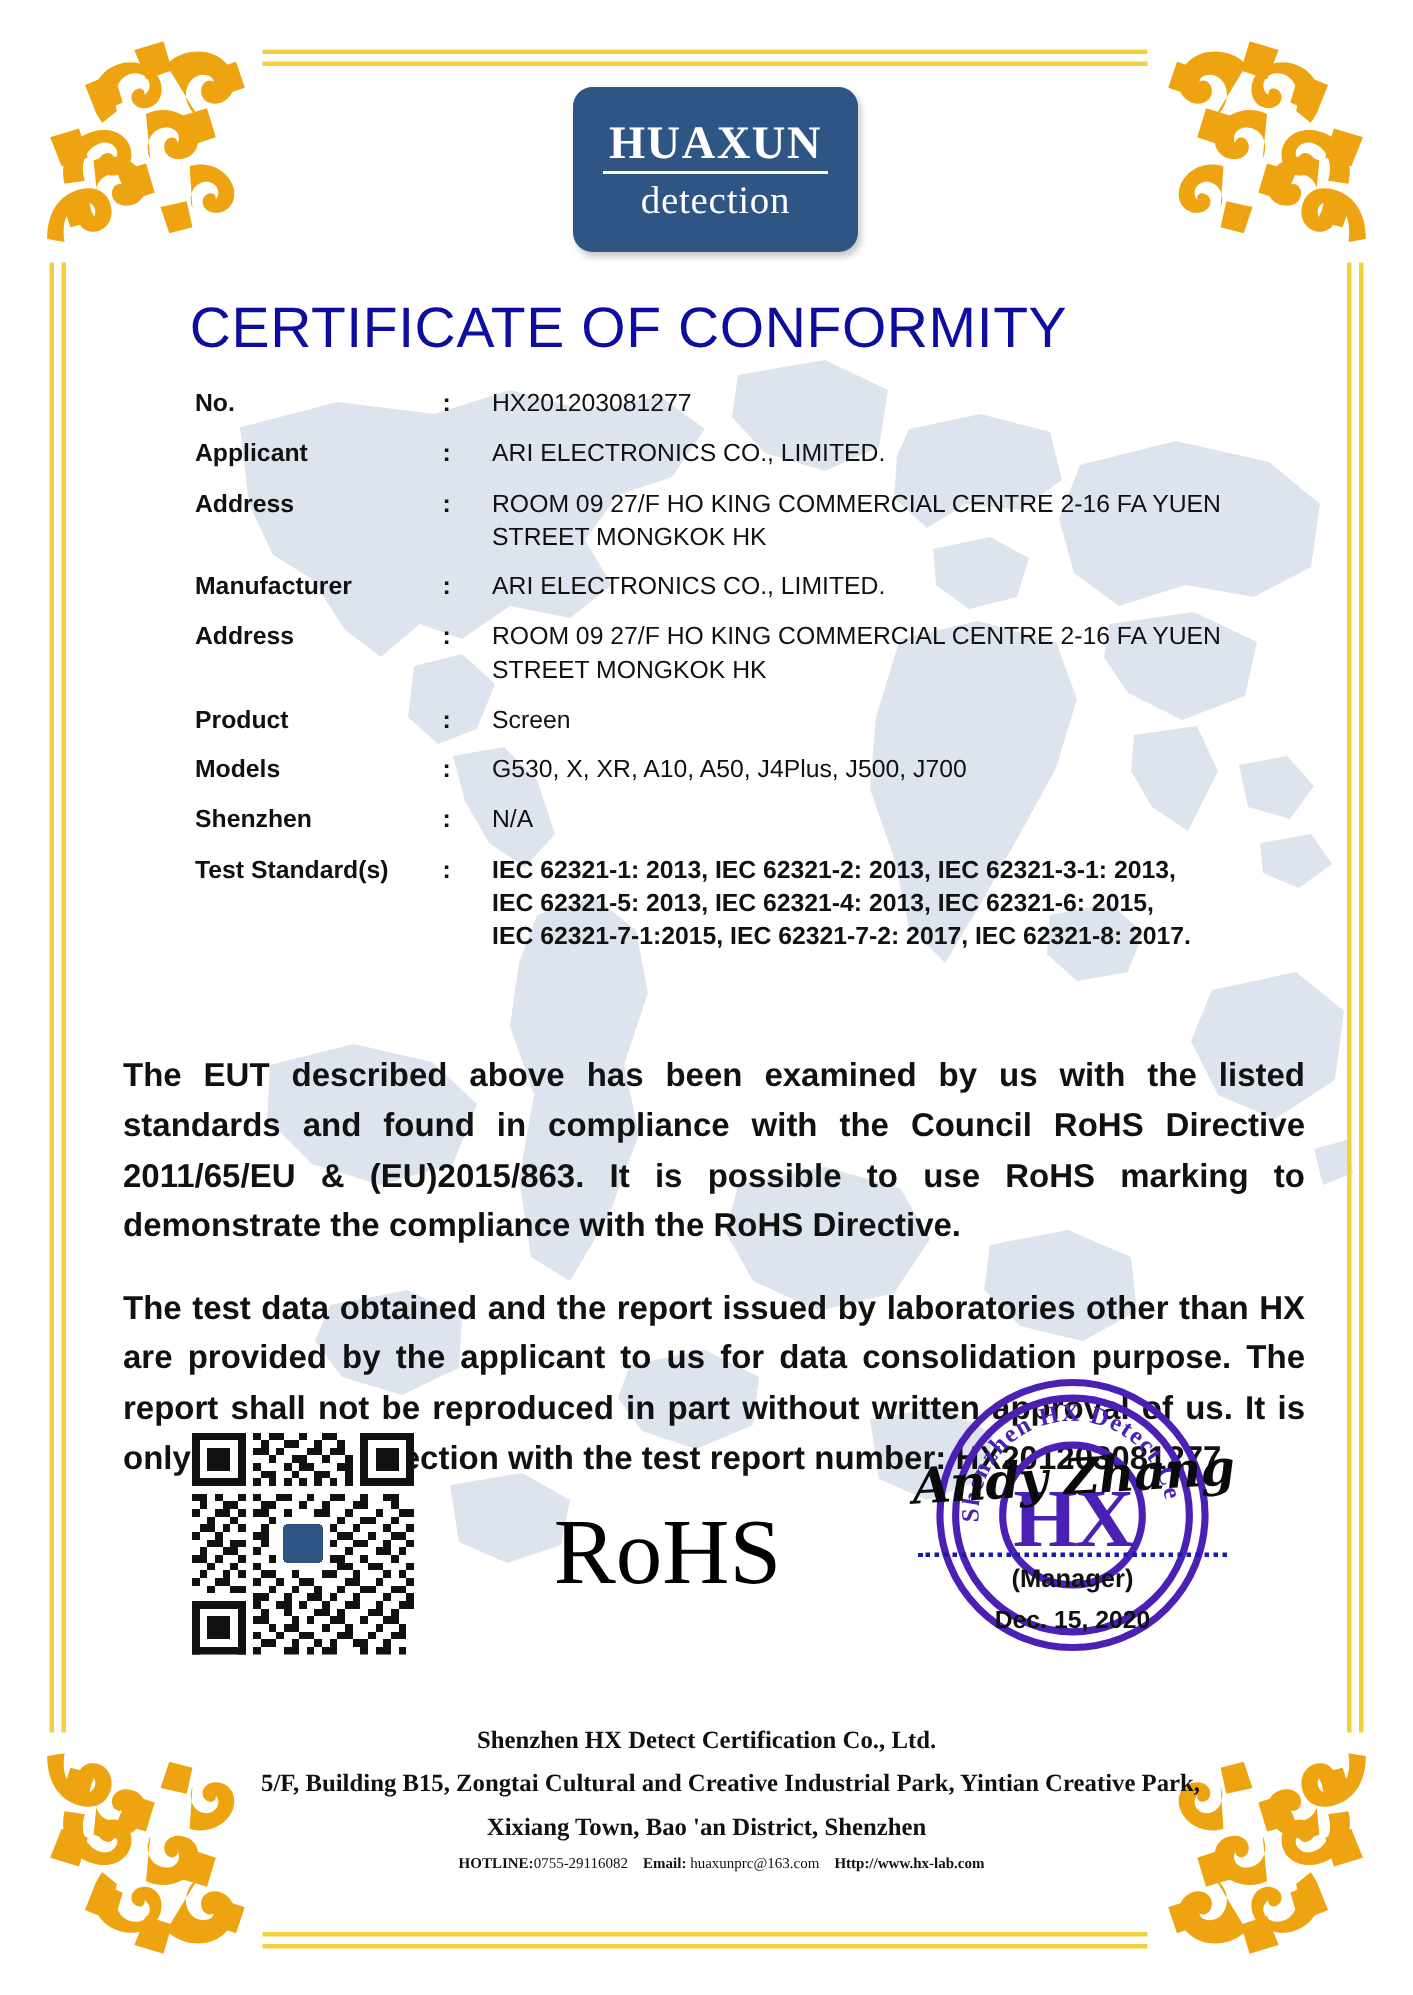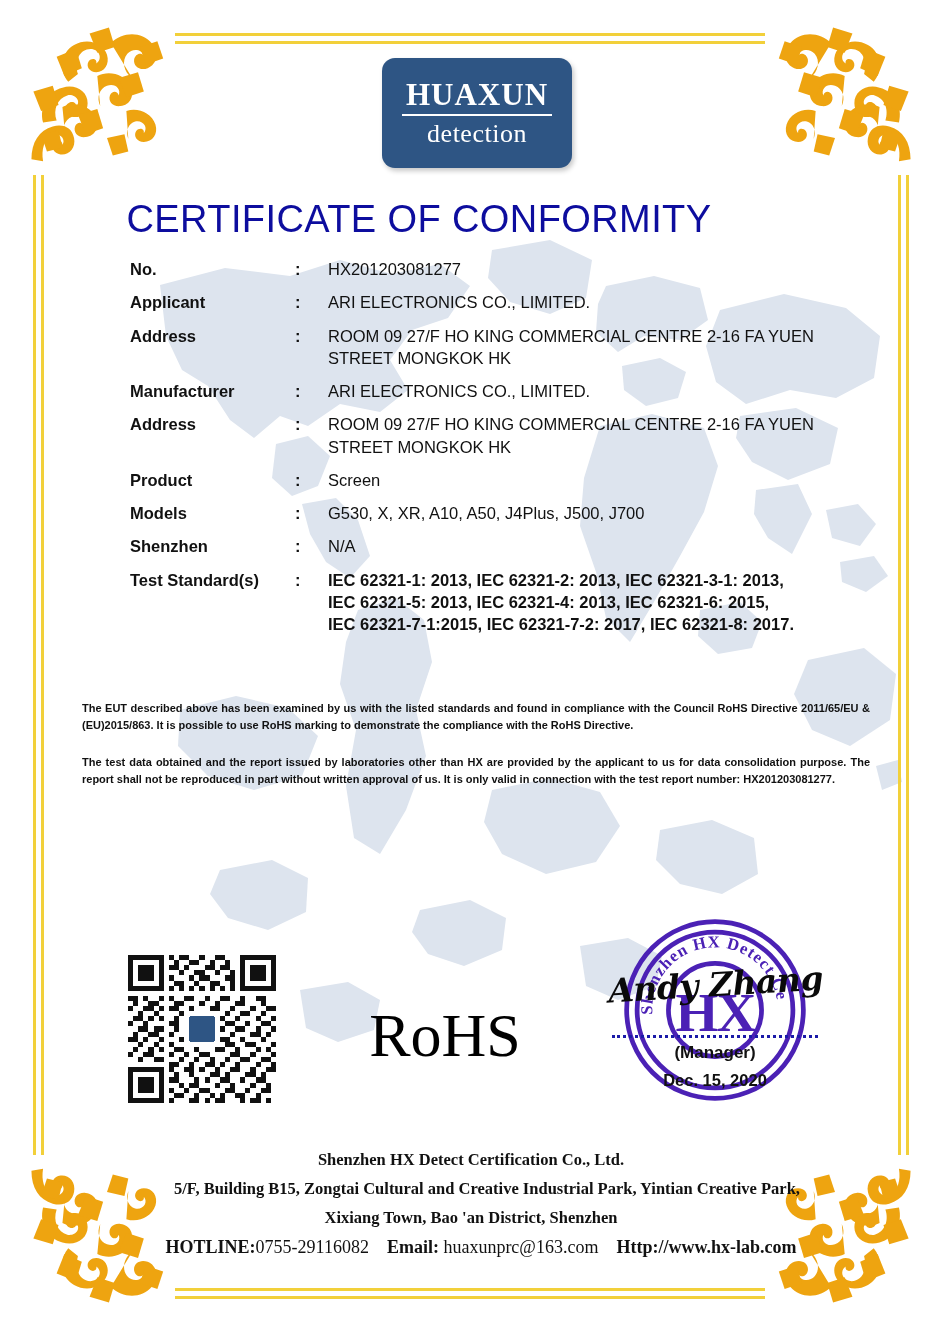--- a/index.html
+++ b/index.html
@@ -72,21 +72,21 @@
   }
   .f-value{
     flex:1;font-size:16.5px;color:#111;line-height:1.35;font-weight:400;
   }
   .f-value.bold{font-weight:bold;}
   .f-value .vline{display:block;}
 
   
   #paragraphs{position:absolute;left:82px;top:700px;width:788px;}
   .para{
-    font-size:11px;font-weight:bold;color:#111;line-height:1.52;
+    font-size:22px;font-weight:bold;color:#111;line-height:1.52;
     text-align:justify;margin-bottom:21px;
   }
 
   
   #qr{position:absolute;left:128px;top:955px;width:148px;height:148px;}
   #rohs{
     position:absolute;left:340px;top:1000px;width:210px;text-align:center;
     font-family:"Liberation Serif", serif;font-size:62px;color:#000;
     letter-spacing:0px;
   }
@@ -114,21 +114,21 @@
 
   
   #footer{
     position:absolute;left:0;top:1150px;width:942px;text-align:center;
     font-family:"Liberation Serif", serif;color:#111;
   }
   .foot-line{font-weight:bold;margin-bottom:9px;}
   .fl-1{font-size:16.5px;}
   .fl-2{font-size:16.5px;padding-left:32px;}
   .fl-3{font-size:16.5px;}
-  .fl-4{font-size:18px;margin-left:20px;}
+  .fl-4{font-size:10px;margin-left:20px;}
   .fl-4 .lite{font-weight:normal;}
 </style>
 </head>
 <body>
 
 <svg id="watermark" viewBox="0 0 862 900">
   <g fill="#dde4ee">
 
     <path d="M120 95 L185 78 L250 86 L300 70 L352 84 L400 74 L430 96 L408 128 L372 140 L350 170 L368 200 L340 222 L300 214 L268 236 L240 226 L214 248 L190 230 L168 196 L142 180 L126 146 Z"></path>
     <path d="M236 254 L268 246 L290 266 L278 296 L252 306 L232 288 Z"></path>

